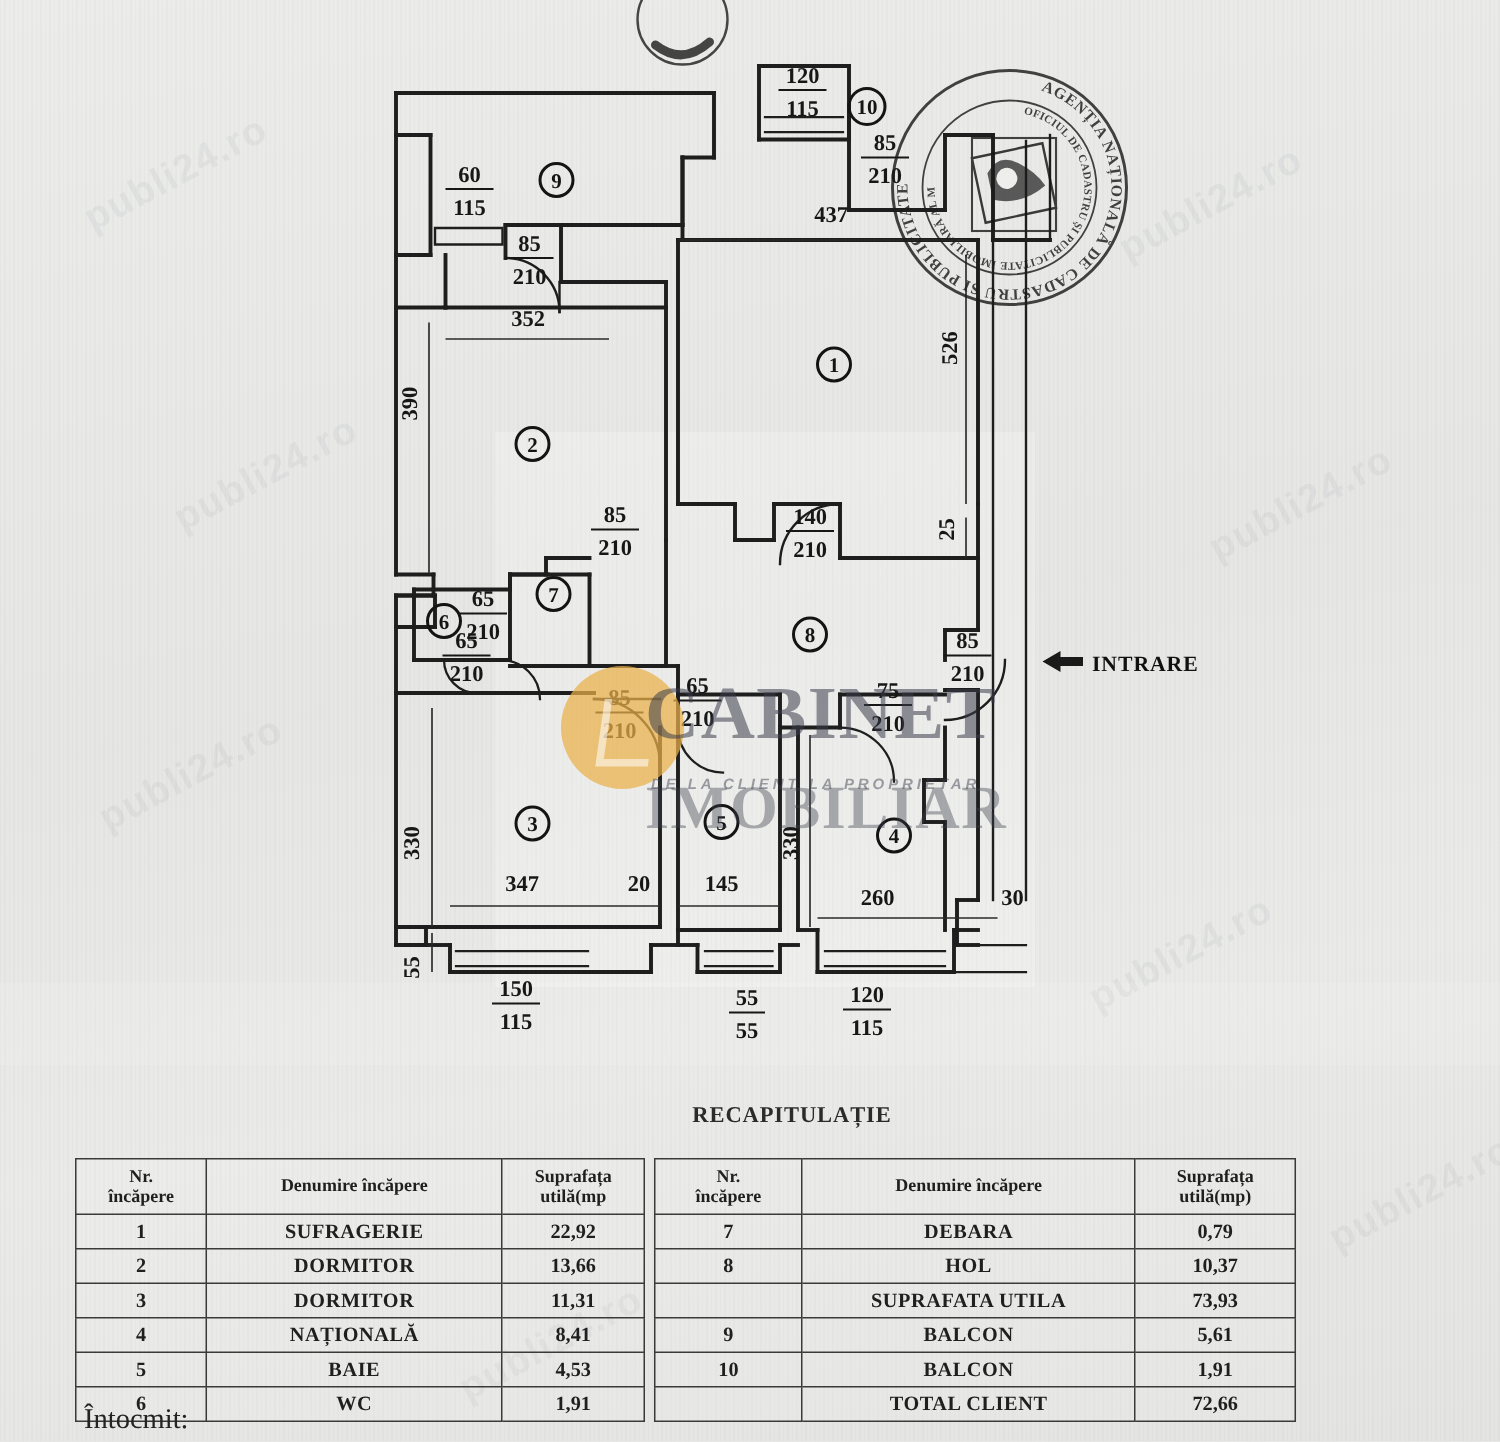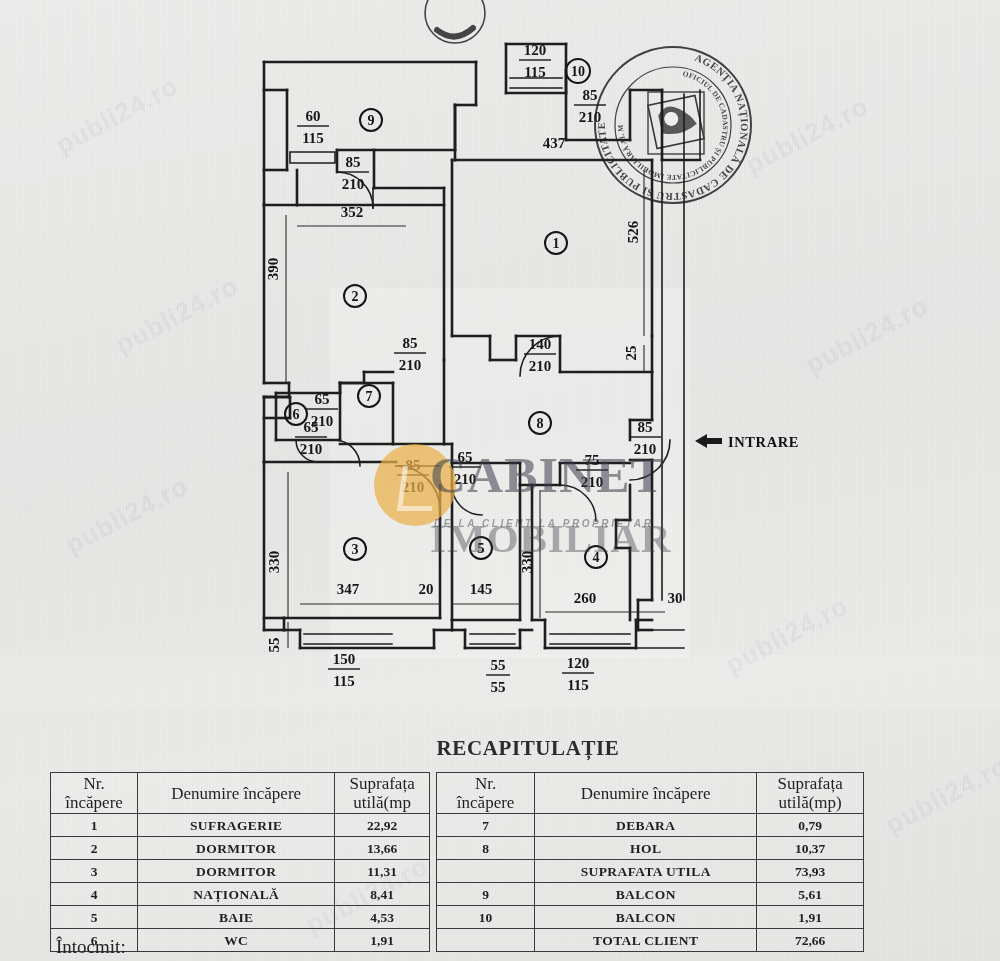--- a/index.html
+++ b/index.html
@@ -29,21 +29,21 @@
     transform-origin:center;
     pointer-events:none;
     user-select:none;
   }
   
   #plan{position:absolute;left:0;top:0;width:1000px;height:730px;}
   
   #recapTitle{
     position:absolute;left:0;top:736px;width:1000px;
     text-align:center;
-    font-weight:700;font-size:21px;letter-spacing:.6px;
+    font-weight:700;font-size:15px;letter-spacing:.6px;
     color:#2b2b2b;
     padding-left:56px;
     box-sizing:border-box;
   }
   .tblwrap{position:absolute;top:772px;}
   #tblLeft{left:50px;width:380px;}
   #tblRight{left:436px;width:428px;}
   table.recap{
     border-collapse:collapse;width:100%;
     font-size:13.5px;color:#1f1f1f;
@@ -51,21 +51,21 @@
   }
   table.recap th, table.recap td{
     border:1px solid #3a3a3a;
     text-align:center;
     padding:1px 2px;
     line-height:1.12;
     height:20px;
     font-weight:700;
   }
   table.recap thead th{
-    font-size:17px;font-weight:400;height:34px;vertical-align:middle;
+    font-size:12px;font-weight:700;height:34px;vertical-align:middle;
   }
   table.recap td.name{letter-spacing:.4px;}
   table.recap td.num{font-weight:700;}
   col.c1{width:23%;}
   col.c2{width:52%;}
   col.c3{width:25%;}
   #intocmit{
     position:absolute;left:56px;top:936px;
     font-size:19px;color:#242424;font-weight:400;
   }

